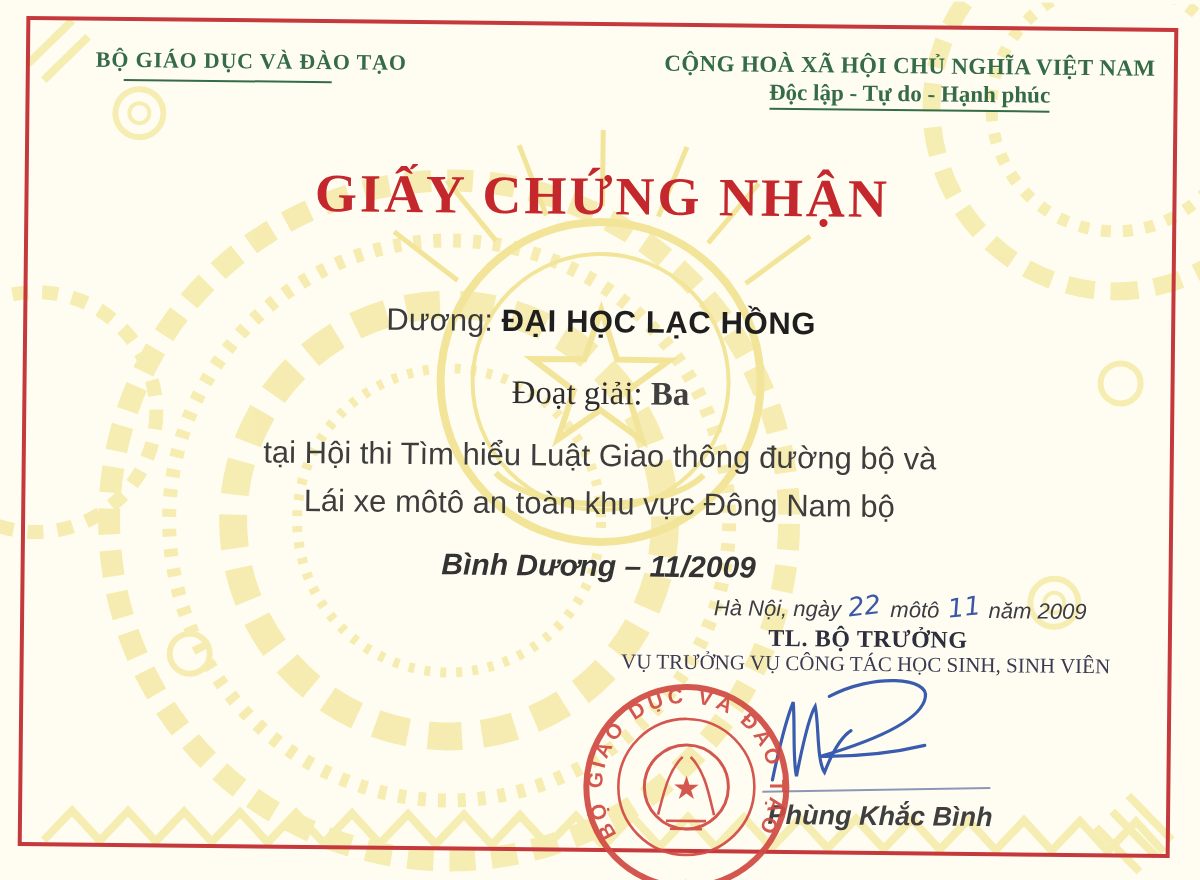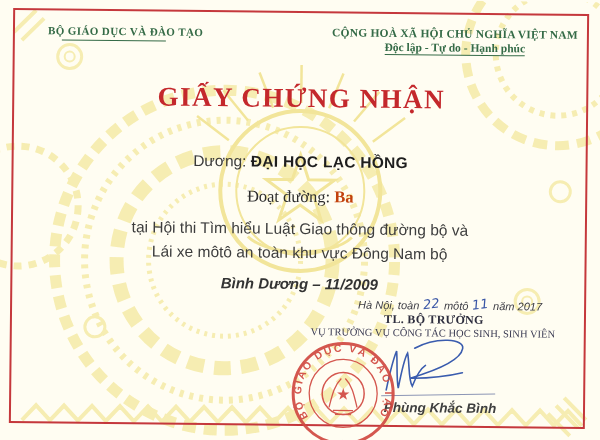--- a/index.html
+++ b/index.html
@@ -34,21 +34,21 @@
   .nation .l2 span{border-bottom:1px solid #356b47;padding-bottom:1px;}
   .title{
     left:0;top:84px;width:600px;text-align:center;
     font-family:"Liberation Serif",serif;font-weight:bold;font-size:27px;
     color:#c4282c;letter-spacing:1.5px;
   }
   .school{left:0;top:154px;width:600px;text-align:center;font-size:15.5px;color:#3a3a3a;}
   .school b{color:#1e1e1e;letter-spacing:.3px;}
   .prize{left:0;top:188px;width:600px;text-align:center;
     font-family:"Liberation Serif",serif;font-size:16.5px;color:#2d2d2d;}
-  .prize b{color:#c2410c;}
+  .prize b{color:#404040;}
   .ev{left:0;width:600px;text-align:center;font-size:15.5px;color:#3d3d3d;}
   .ev1{top:221px;} .ev2{top:245px;}
   .place{left:0;top:276px;width:600px;text-align:center;
     font-size:15px;font-weight:bold;font-style:italic;color:#333;}
   .dateline{left:320px;top:297px;width:262px;text-align:center;
     font-size:11px;font-style:italic;color:#3c3c44;}
   .hand{
     display:inline-block;font-family:"DejaVu Sans",sans-serif;
     font-style:italic;font-size:13px;color:#3b57a6;
     transform:rotate(-7deg) translateY(-1px);margin:0 1px;
@@ -126,33 +126,33 @@
       <div class="l2"><span>Độc lập - Tự do - Hạnh phúc</span></div>
     </div>
 
     <div class="txt title">GIẤY CHỨNG NHẬN</div>
 
     <div class="txt school">
       <span>Dương:</span>
       <b>ĐẠI HỌC LẠC HỒNG</b>
     </div>
     <div class="txt prize">
-      <span>Đoạt đường:</span>
+      <span>Đoạt giải:</span>
       <b>Ba</b>
     </div>
     <div class="txt ev ev1">tại Hội thi Tìm hiểu Luật Giao thông đường bộ và</div>
     <div class="txt ev ev2">Lái xe môtô an toàn khu vực Đông Nam bộ</div>
     <div class="txt place">Bình Dương – 11/2009</div>
 
     <div class="txt dateline">
-      <span>Hà Nội, toàn</span>
+      <span>Hà Nội, ngày</span>
       <span class="hand">22</span>
       <span>môtô</span>
       <span class="hand">11</span>
-      <span>năm 2017</span>
+      <span>năm 2009</span>
     </div>
     <div class="txt tl">TL. BỘ TRƯỞNG</div>
     <div class="txt vu">VỤ TRƯỞNG VỤ CÔNG TÁC HỌC SINH, SINH VIÊN</div>
 
     <svg class="sig" width="130" height="64" viewBox="0 0 130 64">
       <g fill="none" stroke="#3a5cae" stroke-width="1.6" stroke-linecap="round">
         <path d="M16,54 C20,34 24,20 26,15 C27,26 26,44 28,52 C31,36 34,22 37,17 C39,26 38,44 42,50 C45,42 49,33 55,29"></path>
         <path d="M44,12 C66,0 94,2 92,12 C90,24 66,34 40,42 C56,42 76,40 92,36"></path>
       </g>
     </svg>

